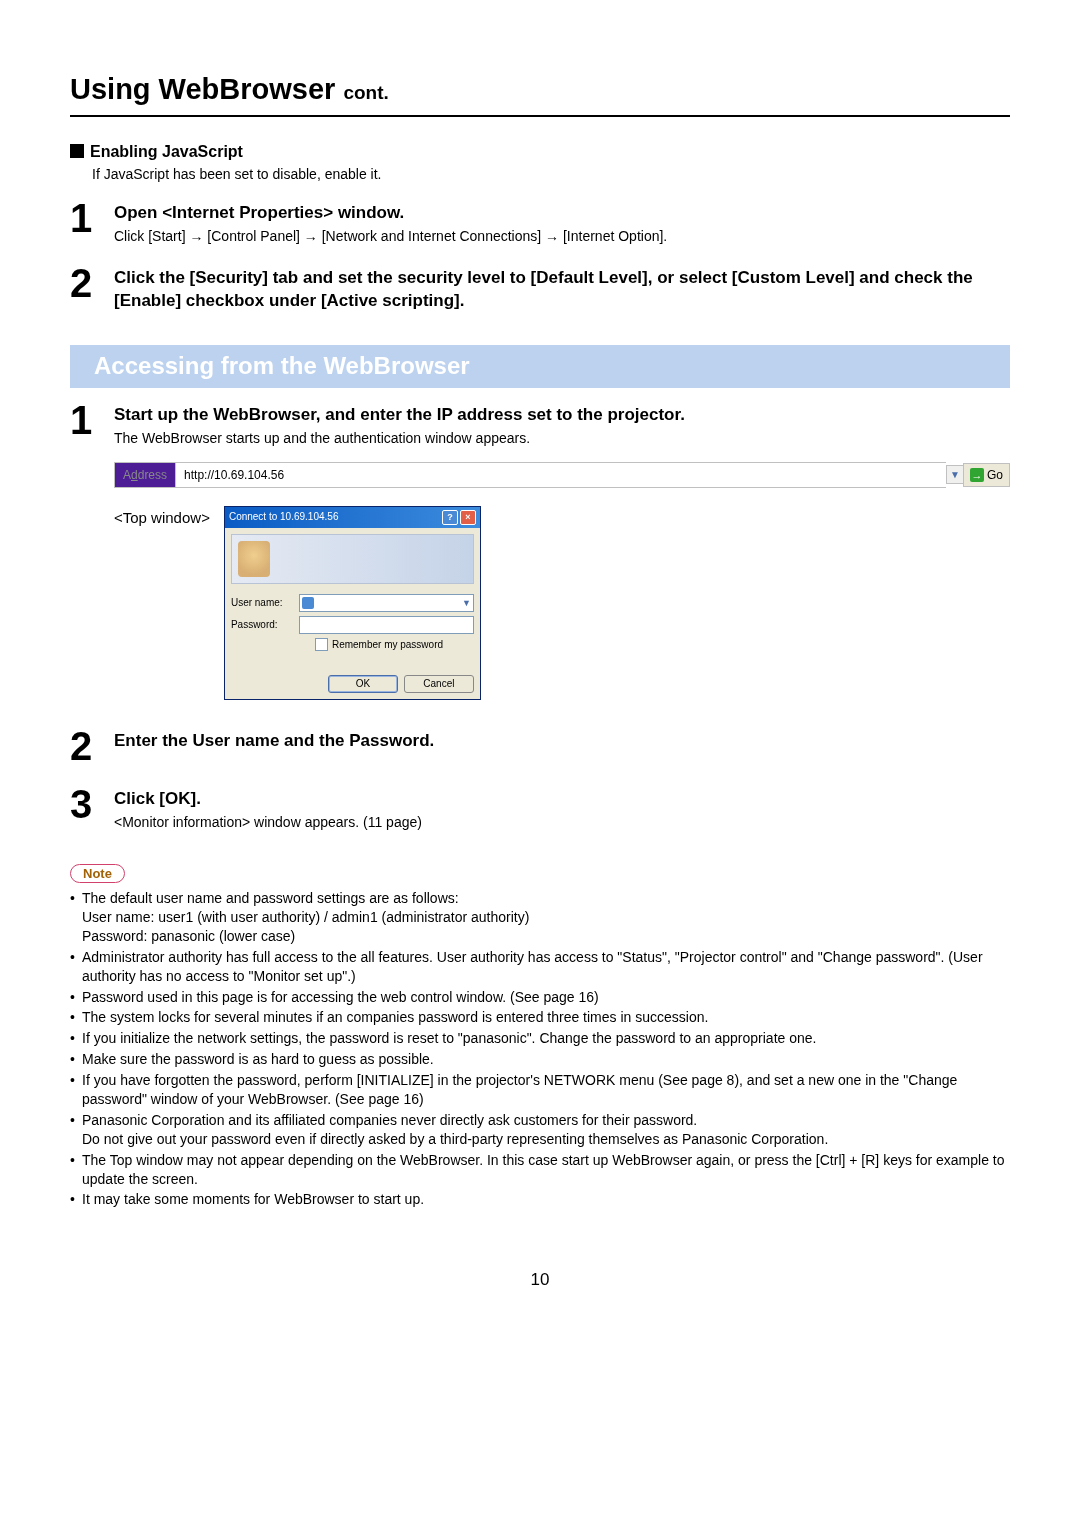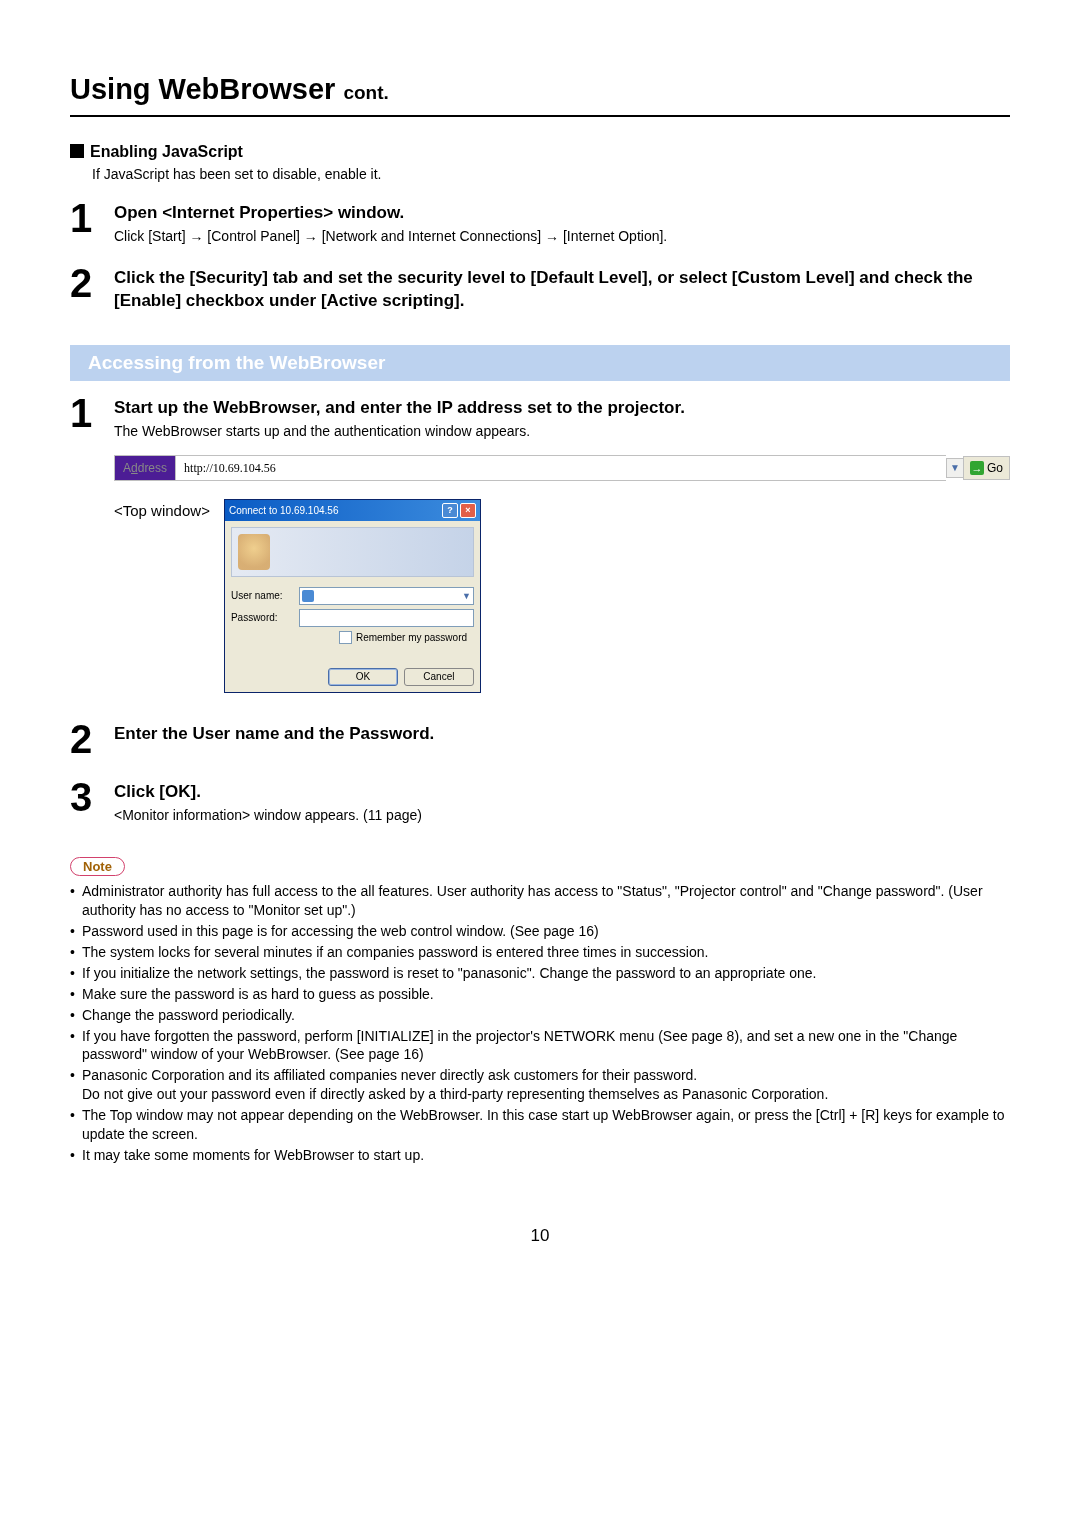--- a/index.html
+++ b/index.html
@@ -64,23 +64,23 @@
     font-size: 17px;
     font-weight: bold;
     margin-bottom: 2px;
   }
   .step-desc {
     font-size: 14px;
   }
   .section-bar {
     background: #bcd2ef;
     color: #fff;
-    font-size: 19px;
-    font-weight: bold;
-    padding: 5px 18px;
+    font-size: 24px;
+    font-weight: bold;
+    padding: 5px 24px;
     margin: 30px 0 12px 0;
   }
   .fig-wrapper {
     margin-top: 14px;
   }
   
   .addr-bar {
     display: flex;
     align-items: center;
     font-family: Tahoma, Arial, sans-serif;
@@ -96,21 +96,20 @@
   }
   .addr-label .acc {
     text-decoration: underline;
   }
   .addr-input {
     border: 1px solid #c0c0c0;
     padding: 4px 8px;
     flex: 1;
     background: #fff;
     border-right: none;
-    font-family: Liberation Serif, serif;
   }
   .addr-drop {
     border: 1px solid #c0c0c0;
     background: #f0f0ee;
     padding: 2px 3px;
     border-right: none;
     color: #4a6ea9;
     font-size: 10px;
   }
   .addr-go {
@@ -217,21 +216,21 @@
     border-radius: 2px;
   }
   .inp .dd {
     color: #4a6ea9;
     font-size: 9px;
   }
   .chk-row {
     display: flex;
     align-items: center;
     gap: 4px;
-    margin-left: 108px;
+    margin-left: 84px;
     margin-top: 2px;
   }
   .chk {
     width: 11px;
     height: 11px;
     border: 1px solid #7f9db9;
     background: #fff;
   }
   .dlg-btns {
     display: flex;
@@ -384,26 +383,28 @@
 <div class="step">
   <div class="step-num">3</div>
   <div class="step-body">
     <div class="step-title">Click [OK].</div>
     <div class="step-desc">&lt;Monitor information&gt; window appears. (11 page)</div>
   </div>
 </div>
 
 <div class="note-label">Note</div>
 <ul class="notes">
+  <li><span style="white-space:pre-line;">The default user name and password settings are as follows:
+User name: user1 (with user authority) / admin1 (administrator authority)
+Password: panasonic (lower case)</span></li>
   <li>Administrator authority has full access to the all features. User authority has access to "Status", "Projector control" and "Change password". (User authority has no access to "Monitor set up".)</li>
   <li>Password used in this page is for accessing the web control window. (See page 16)</li>
   <li>The system locks for several minutes if an companies password is entered three times in succession.</li>
   <li>If you initialize the network settings, the password is reset to "panasonic". Change the password to an appropriate one.</li>
   <li>Make sure the password is as hard to guess as possible.</li>
-  <li>Change the password periodically.</li>
   <li>If you have forgotten the password, perform [INITIALIZE] in the projector's NETWORK menu (See page 8), and set a new one in the "Change password" window of your WebBrowser. (See page 16)</li>
   <li><span style="white-space:pre-line;">Panasonic Corporation and its affiliated companies never directly ask customers for their password.
 Do not give out your password even if directly asked by a third-party representing themselves as Panasonic Corporation.</span></li>
   <li>The Top window may not appear depending on the WebBrowser. In this case start up WebBrowser again, or press the [Ctrl] + [R] keys for example to update the screen.</li>
   <li>It may take some moments for WebBrowser to start up.</li>
 </ul>
 
 <div class="pagenum">10</div>
 
 

